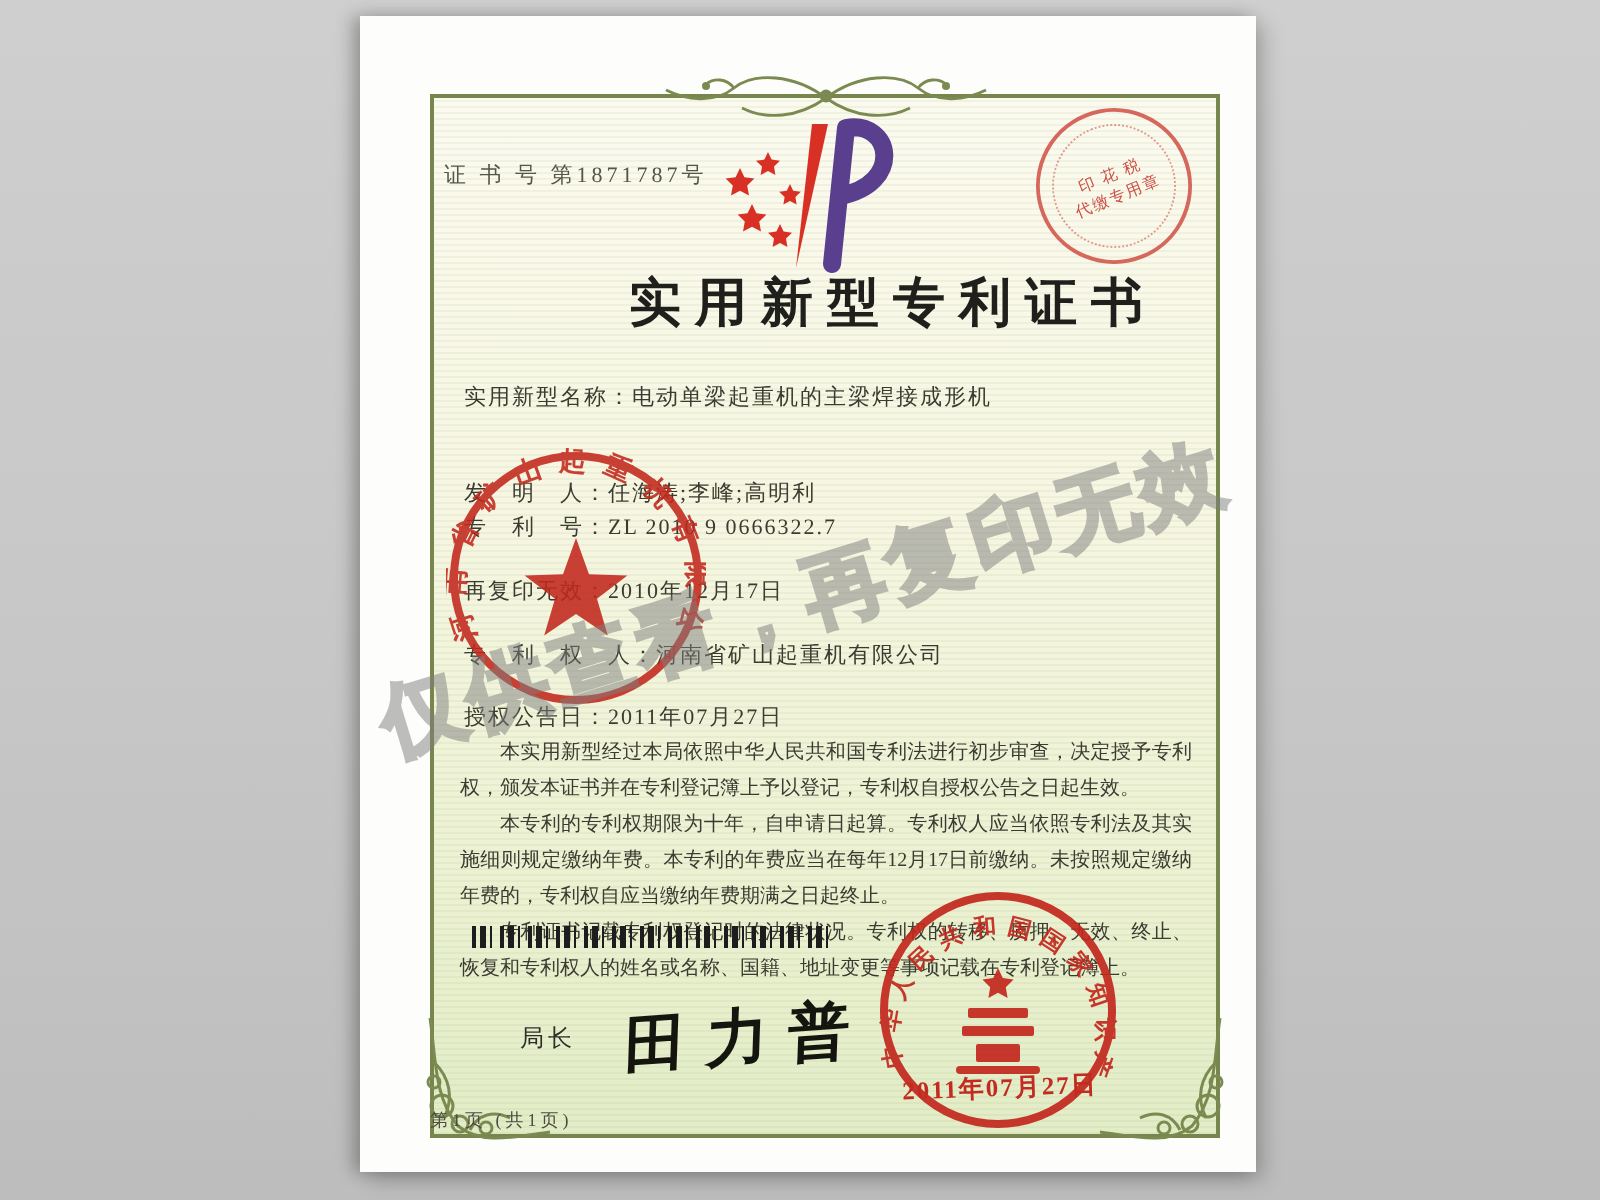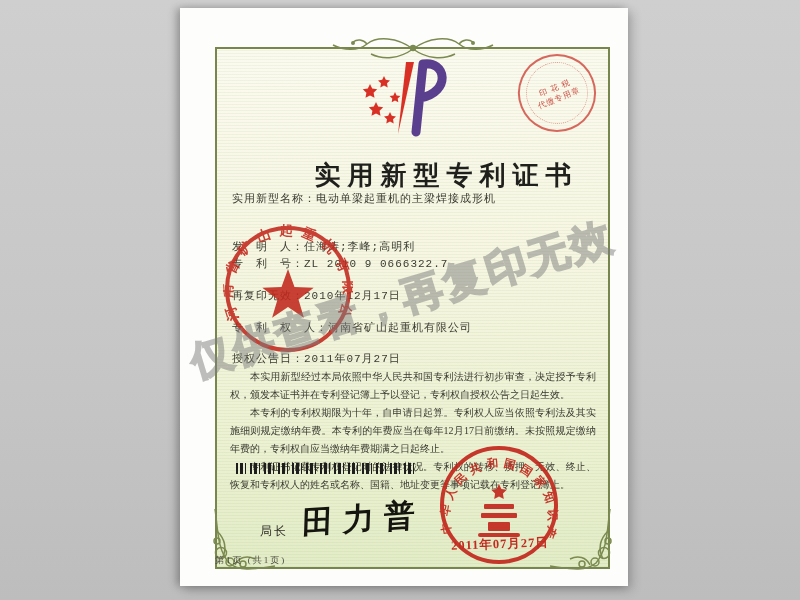--- a/index.html
+++ b/index.html
@@ -33,36 +33,36 @@
     position:absolute; left:338px; top:46px; width:78px; height:78px;
     border:2px solid rgba(205,60,50,.85); border-radius:50%;
     transform:rotate(-22deg); display:flex; flex-direction:column;
     align-items:center; justify-content:center; gap:1px; opacity:.9;
   }
   .tax-stamp span { color:#c83c32; font-size:8px; line-height:1.2; letter-spacing:1px; }
   .tax-ring { position:absolute; inset:6px; border:1px dotted rgba(205,60,50,.55); border-radius:50%; }
 
   .title {
     position:absolute; left:35px; top:126px; width:463px; text-align:center;
-    font-size:26px; font-weight:bold; letter-spacing:7px; color:#1f1f1c;margin-top:24px;
-  }
-
-  .field { position:absolute; left:52px; font-size:11px; color:#3b3b31; letter-spacing:1px; white-space:nowrap;font-family:Liberation Mono, monospace; }
+    font-size:26px; font-weight:bold; letter-spacing:7px; color:#1f1f1c;
+  }
+
+  .field { position:absolute; left:52px; font-size:11px; color:#3b3b31; letter-spacing:1px; white-space:nowrap; }
   .f0{top:183px;} .f1{top:215px;margin-top:16px;} .f2{top:248px;} .f3{top:280px;} .f4{top:312px;} .f5{top:343px;}
 
   .body-text { position:absolute; left:50px; top:360px; width:366px; font-size:10px;
     color:#3b3b31; line-height:1.8; text-align:justify; }
   .body-text p { text-indent:2em; }
 
   .barcode { position:absolute; left:56px; top:455px; width:178px; height:11px;
     background: repeating-linear-gradient(90deg,#1d1d1d 0 2px, transparent 2px 4px,
       #1d1d1d 4px 7px, transparent 7px 9px, #1d1d1d 9px 10px, transparent 10px 14px);
   }
 
-  .sign-row { position:absolute; left:80px; top:490px; display:flex; align-items:flex-end; gap:14px; }
+  .sign-row { position:absolute; left:80px; top:490px; display:flex; align-items:center; gap:24px; }
   .sign-label { font-size:12px; color:#2e2e28; letter-spacing:2px; }
   .sign-name { font-size:31px; color:#15150f; font-weight:bold;
     transform:rotate(-4deg) skewX(-6deg); letter-spacing:10px; }
 
   .office-seal { position:absolute; left:258px; top:436px; opacity:.92; }
   .office-date { position:absolute; left:256px; top:528px; width:128px; text-align:center;
     color:#c22b20; font-size:12.5px; font-weight:bold; letter-spacing:1px; transform:rotate(-2deg); }
 
   .company-seal { position:absolute; left:43px; top:216px; opacity:.88; }
 
@@ -117,20 +117,21 @@
         <path d="M8,30 C16,38 18,48 13,58"></path>
         <path d="M26,64 C30,56 38,54 46,58"></path>
         <circle cx="12" cy="52" r="5.5"></circle>
         <circle cx="21" cy="61" r="4"></circle>
         <circle cx="8" cy="40" r="3"></circle>
         <circle cx="34" cy="63" r="3"></circle>
       </g>
     </svg>
   </div>
 
+  <div class="cert-no">证 书 号 第1871787号</div>
 
   <svg class="logo" width="118" height="82" viewBox="0 0 118 82">
     <g fill="#d93025">
       <path d="M30,26 l2.2,4.6 5,.7 -3.6,3.5 .9,5 -4.5-2.4 -4.5,2.4 .9-5 -3.6-3.5 5-.7 Z"></path>
       <path d="M44,18 l1.8,3.8 4.2,.6 -3,2.9 .7,4.2 -3.7-2 -3.7,2 .7-4.2 -3-2.9 4.2-.6 Z"></path>
       <path d="M36,44 l2.2,4.6 5,.7 -3.6,3.5 .9,5 -4.5-2.4 -4.5,2.4 .9-5 -3.6-3.5 5-.7 Z"></path>
       <path d="M50,54 l1.8,3.8 4.2,.6 -3,2.9 .7,4.2 -3.7-2 -3.7,2 .7-4.2 -3-2.9 4.2-.6 Z"></path>
       <path d="M55,34 l1.6,3.4 3.8,.5 -2.7,2.6 .6,3.8 -3.3-1.8 -3.3,1.8 .6-3.8 -2.7-2.6 3.8-.5 Z"></path>
       <polygon points="66,4 74,4 58,76"></polygon>
     </g>

